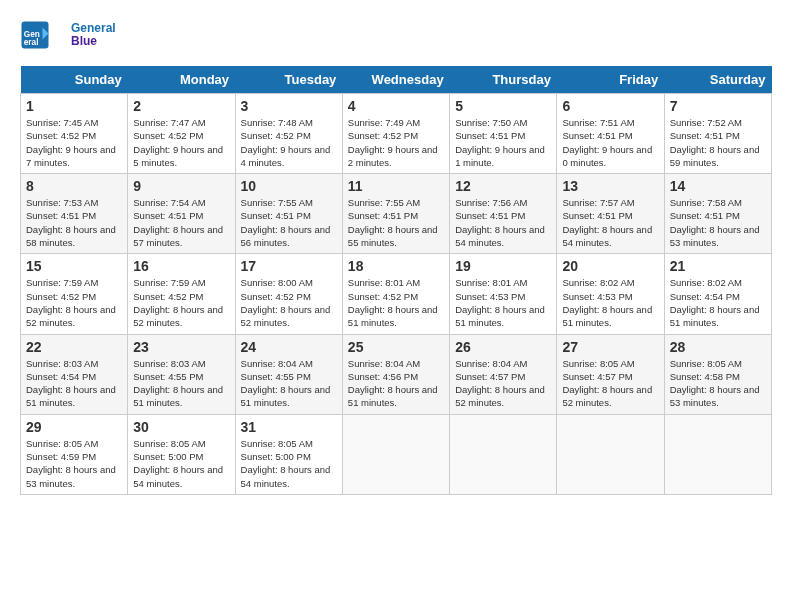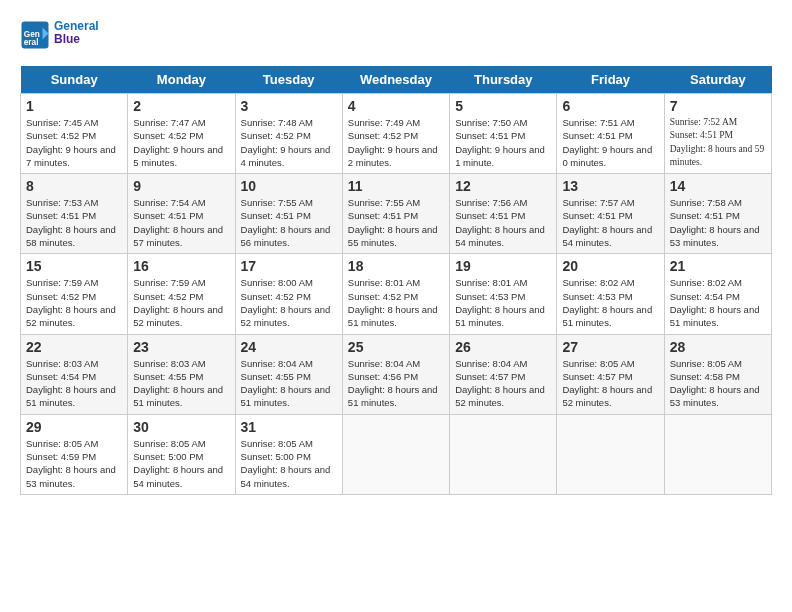--- a/index.html
+++ b/index.html
@@ -11,22 +11,22 @@
       padding: 20px;
     }
     .header {
       display: flex;
       justify-content: space-between;
       align-items: flex-start;
       margin-bottom: 16px;
     }
     .logo {
       display: flex;
-      align-items: flex-start;
-      gap: 4px;
+      align-items: center;
+      gap: 21px;
     }
     .logo-text {
       font-size: 12px;
       font-weight: bold;
       color: #333;
       line-height: 1.1;
     }
     .logo-text span { color: #1a6faf; }
     .logo-icon {
       width: 30px;
@@ -45,21 +45,21 @@
       color: #555;
     }
     table {
       width: 100%;
       border-collapse: collapse;
       table-layout: fixed;
     }
     thead tr th {
       background-color: #1a6faf;
       color: white;
-      text-align: center;
+      text-align: right;
       padding: 6px 6px;
       font-size: 13px;
       font-weight: bold;
     }
     tbody tr td {
       border: 1px solid #ccc;
       vertical-align: top;
       padding: 4px 5px;
       font-size: 10px;
       color: #333;
@@ -149,21 +149,21 @@
 Daylight: 9 hours and 1 minute.</div>
         </td>
         <td>
           <span class="day-number">6</span>
           <div class="day-info" style="white-space: pre-line;">Sunrise: 7:51 AM
 Sunset: 4:51 PM
 Daylight: 9 hours and 0 minutes.</div>
         </td>
         <td>
           <span class="day-number">7</span>
-          <div class="day-info" style="white-space: pre-line; font-family: Liberation Serif, serif;">Sunrise: 7:52 AM
+          <div class="day-info" style="white-space: pre-line;">Sunrise: 7:52 AM
 Sunset: 4:51 PM
 Daylight: 8 hours and 59 minutes.</div>
         </td>
       </tr>
       <tr>
         <td>
           <span class="day-number">8</span>
           <div class="day-info" style="white-space: pre-line;">Sunrise: 7:53 AM
 Sunset: 4:51 PM
 Daylight: 8 hours and 58 minutes.</div>

